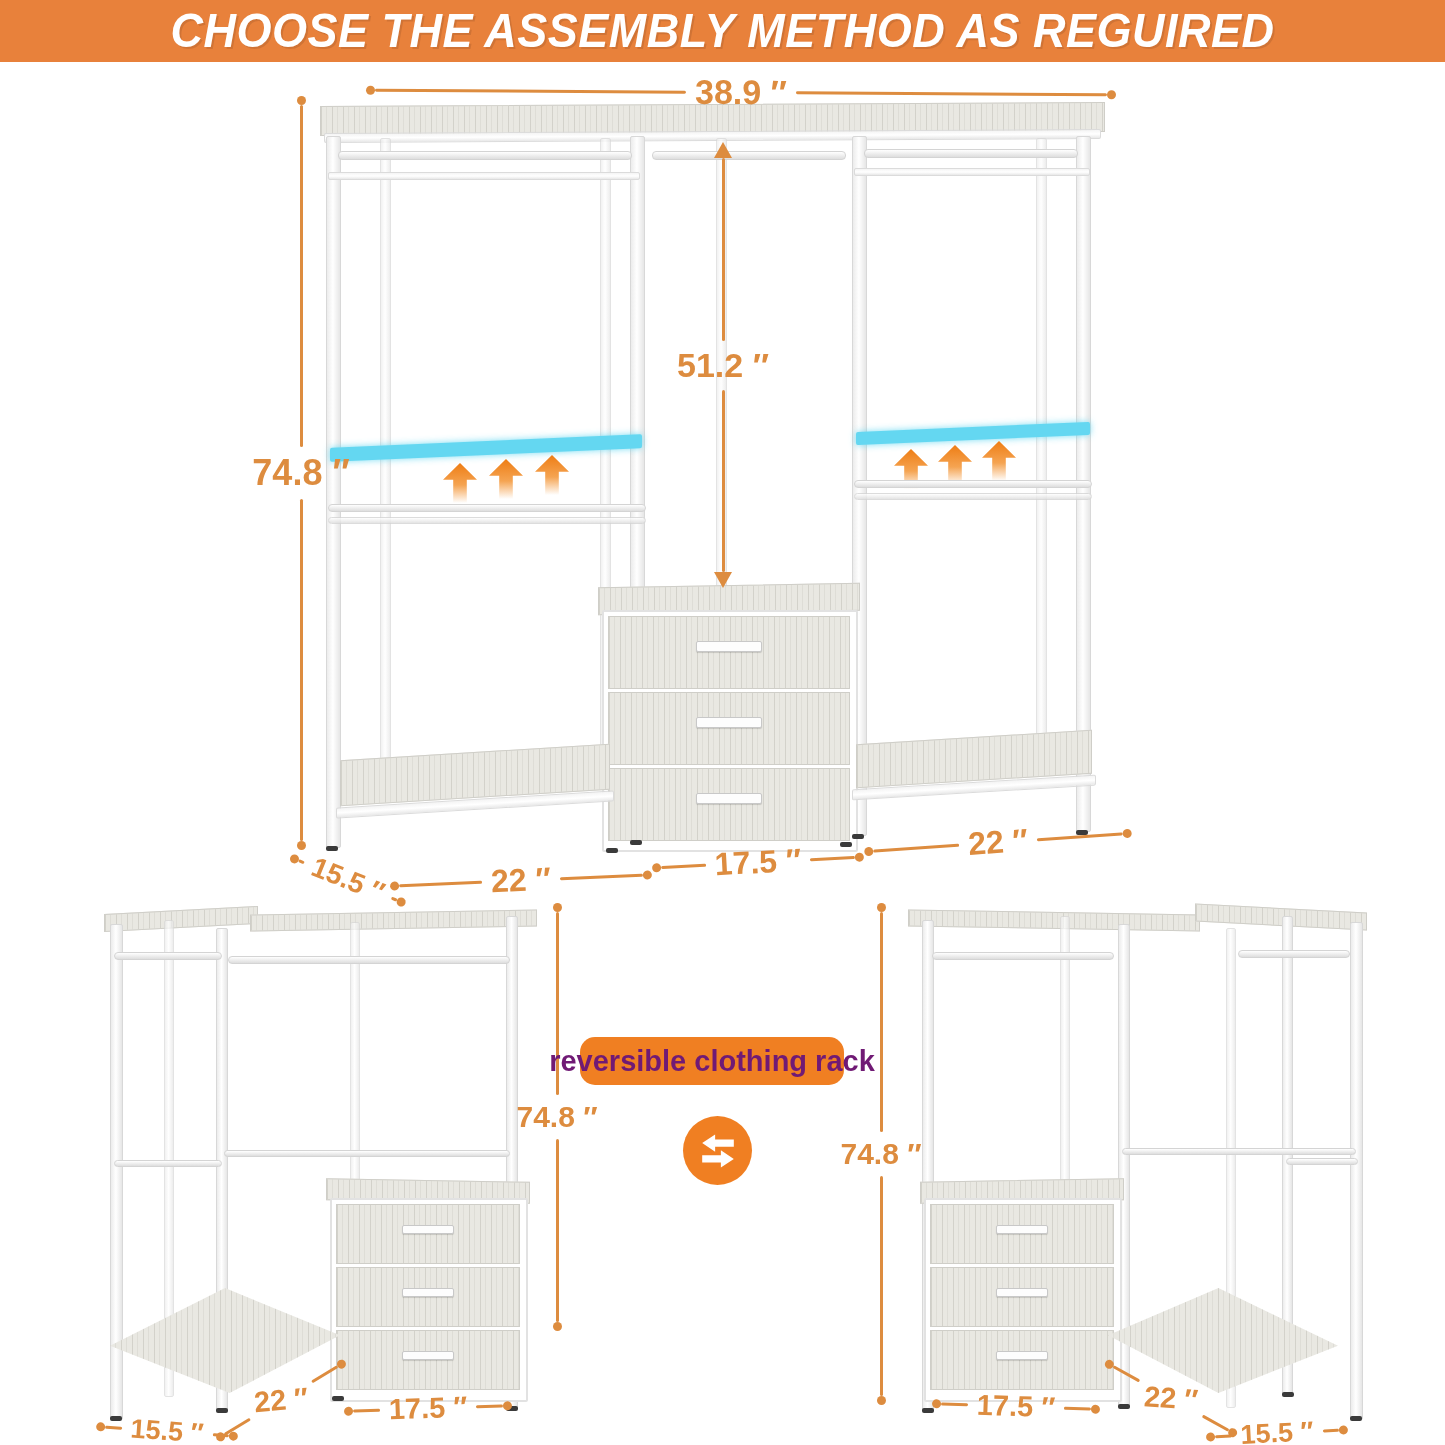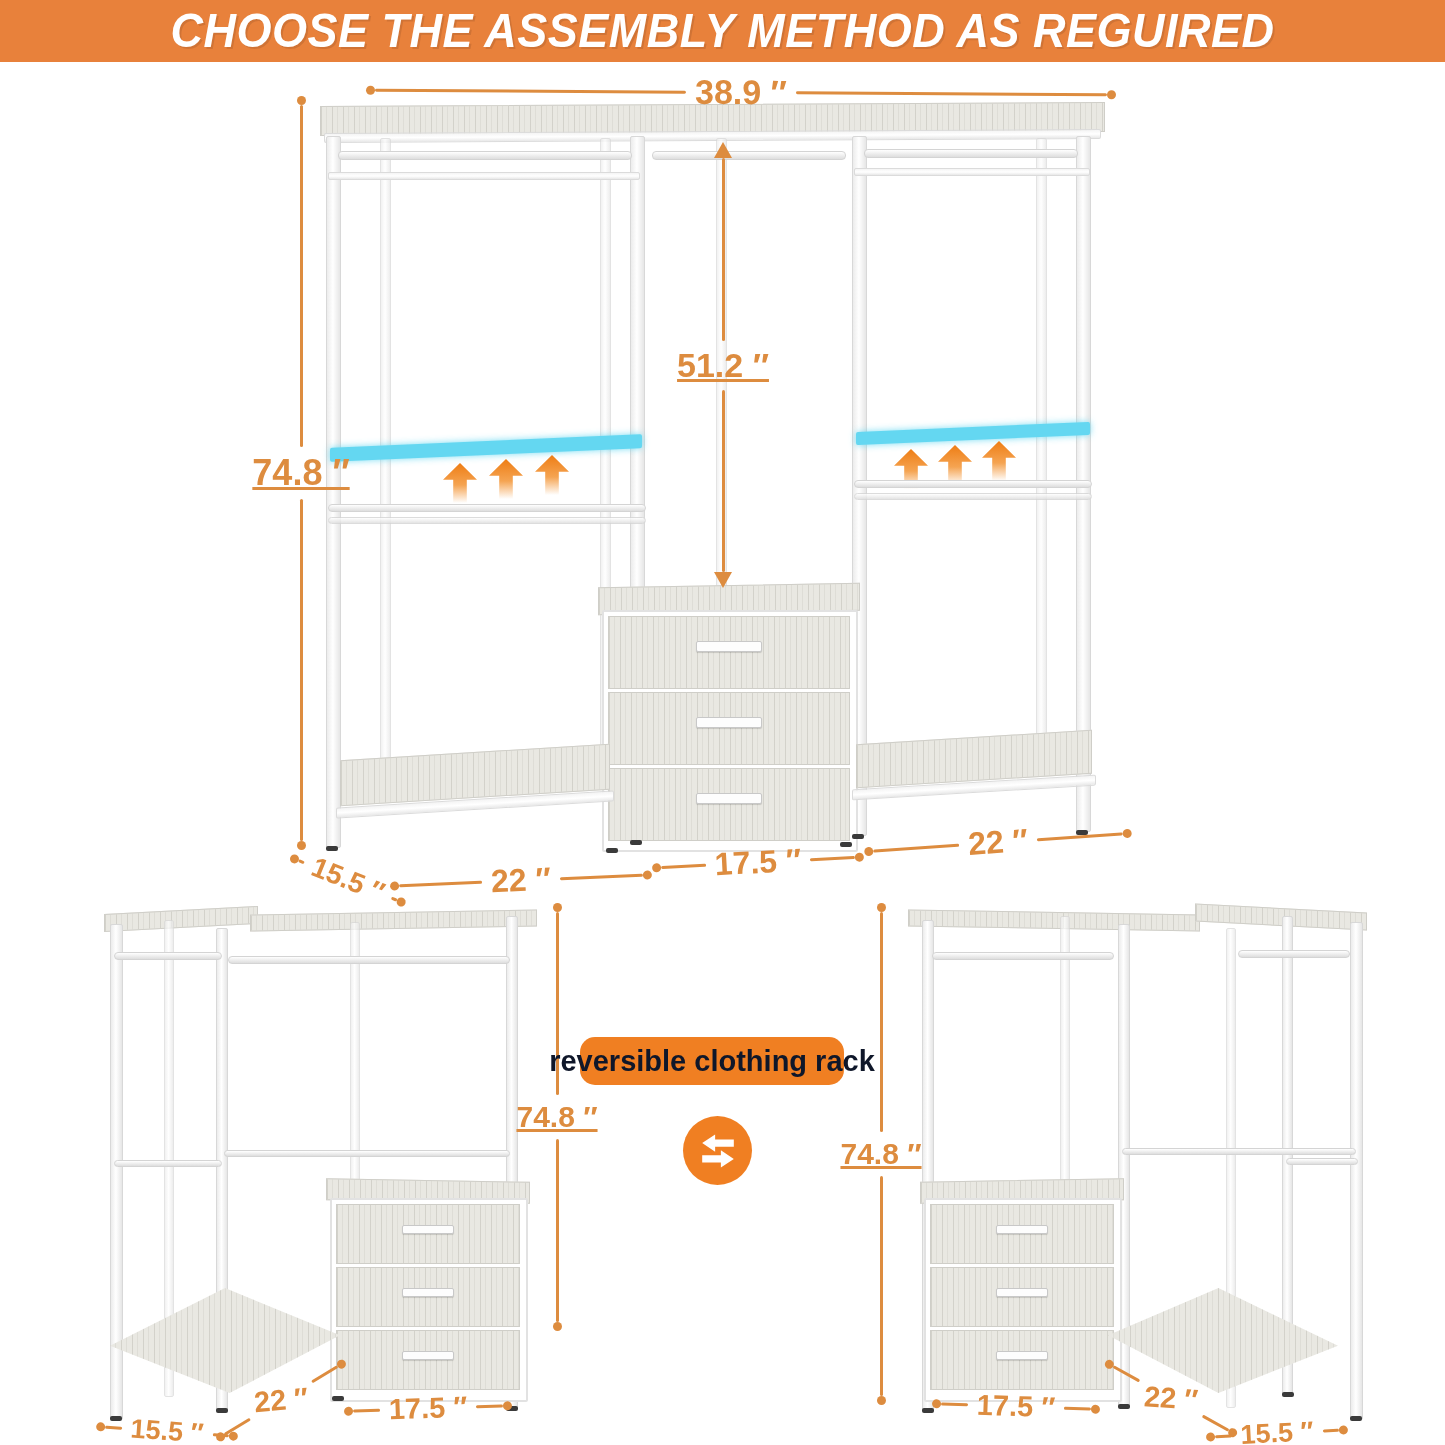--- a/index.html
+++ b/index.html
@@ -40,27 +40,27 @@
   .drawerframe{position:absolute;background:#fff;border:2px solid #e2e2e2;border-radius:2px;}
   .shelf-diamond{position:absolute;}
   
   .dimh{position:absolute;display:flex;align-items:center;color:var(--dim);font-weight:800;}
   .dimh .seg{flex:1 1 auto;height:3px;background:var(--dim);border-radius:2px;}
   .dimh .dot{width:9px;height:9px;border-radius:50%;background:var(--dim);flex:0 0 auto;}
   .dimh .lbl{padding:0 9px;white-space:nowrap;}
   .dimv{position:absolute;display:flex;flex-direction:column;align-items:center;color:var(--dim);font-weight:800;}
   .dimv .seg{flex:1 1 auto;width:3px;background:var(--dim);border-radius:2px;}
   .dimv .dot{width:9px;height:9px;border-radius:50%;background:var(--dim);flex:0 0 auto;}
-  .dimv .lbl{padding:5px 0;white-space:nowrap;text-decoration:underline;}
+  .dimv .lbl{padding:5px 0;white-space:nowrap;}
   .tri-up{width:0;height:0;border-left:9px solid transparent;border-right:9px solid transparent;border-bottom:16px solid var(--dim);flex:0 0 auto;}
   .tri-down{width:0;height:0;border-left:9px solid transparent;border-right:9px solid transparent;border-top:16px solid var(--dim);flex:0 0 auto;}
   
   .badge{position:absolute;left:580px;top:1037px;width:264px;height:48px;border-radius:15px;background:var(--badge);
     display:flex;align-items:center;justify-content:center;}
-  .badge span{color:#0f172a;font-weight:800;font-size:29px;letter-spacing:0;white-space:nowrap;}
+  .badge span{color:#701a75;font-weight:800;font-size:29px;letter-spacing:0;white-space:nowrap;}
   .swap{position:absolute;left:683px;top:1116px;width:69px;height:69px;border-radius:50%;background:var(--badge);
     display:flex;align-items:center;justify-content:center;}
 </style>
 </head>
 <body>
 
 <div class="canvas">
 
   <header class="banner">
     <span>CHOOSE THE ASSEMBLY METHOD AS REGUIRED</span>

